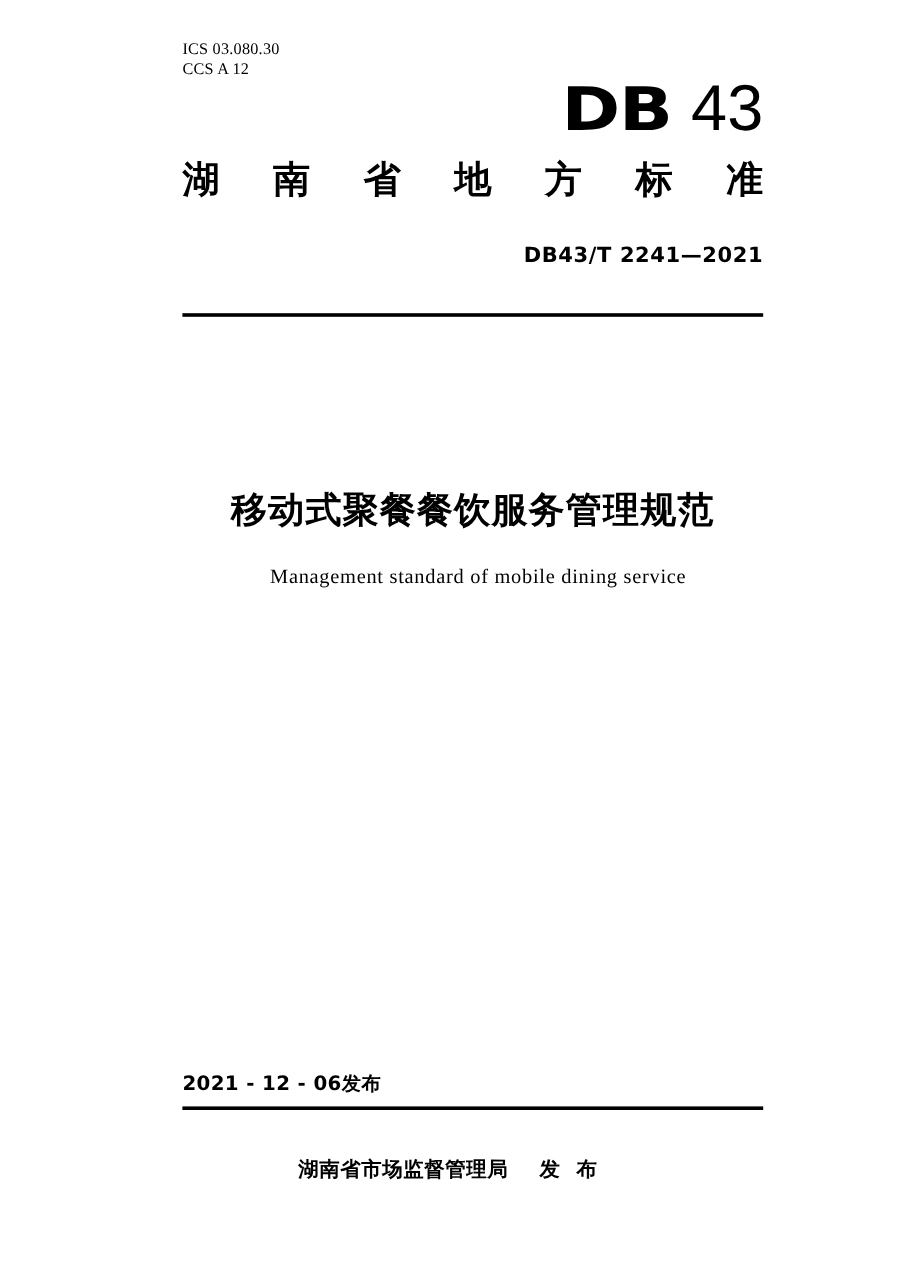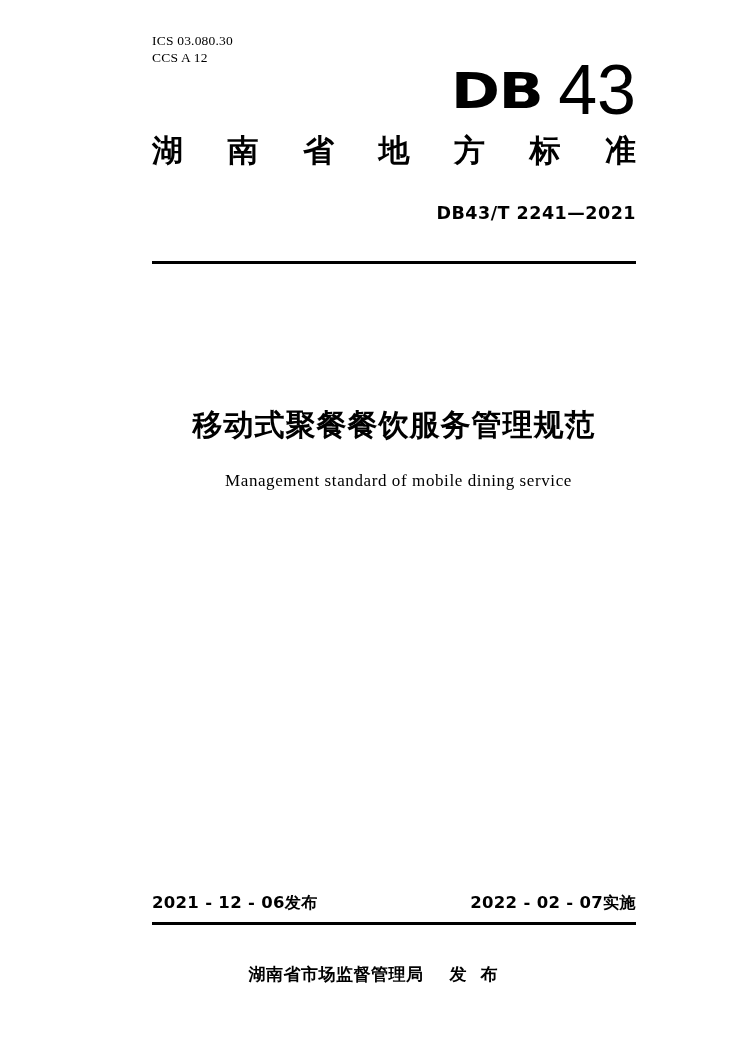--- a/index.html
+++ b/index.html
@@ -47,21 +47,21 @@
     line-height: 50px;
     letter-spacing: -1px;
     color: #000;
     transform: scaleX(1.18);
     transform-origin: left center;
     padding-right: 8px;
   }
   .db-num {
     font-family: "Liberation Sans", sans-serif;
     font-weight: 400;
-    font-size: 70px;
+    font-size: 54px;
     line-height: 55px;
     letter-spacing: 0px;
     margin-left: 14px;
   }
 
   .prov-standard {
     position: absolute;
     left: 84px;
     right: 46px;
     top: 130px;
@@ -196,23 +196,20 @@
 
   <div class="rule-top"></div>
 
   <div class="title-cn">移动式聚餐餐饮服务管理规范</div>
   <div class="title-en">Management standard of mobile dining service</div>
 
   <div class="dates">
     <div class="date-item">
       <span>2021 - 12 - 06</span><span class="cn">发布</span>
     </div>
-    <div class="date-item">
-      <span>2022 - 02 - 07</span><span class="cn">实施</span>
-    </div>
   </div>
 
   <div class="rule-bottom"></div>
 
   <div class="issuer">
     <span>湖南省市场监督管理局</span><span class="gap"></span><span class="pub">发 布</span>
   </div>
 
 </div>
 

